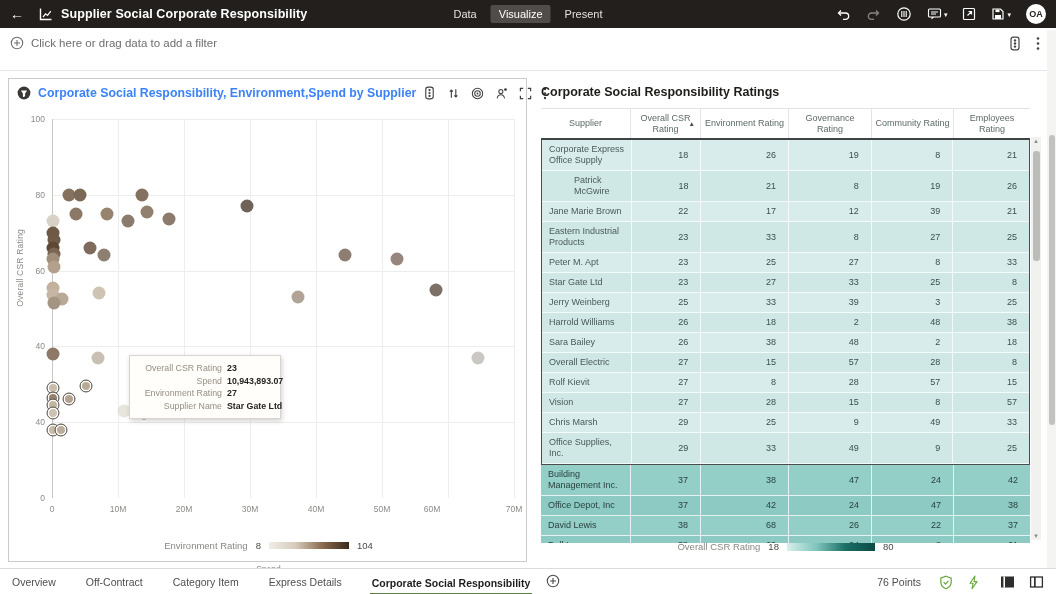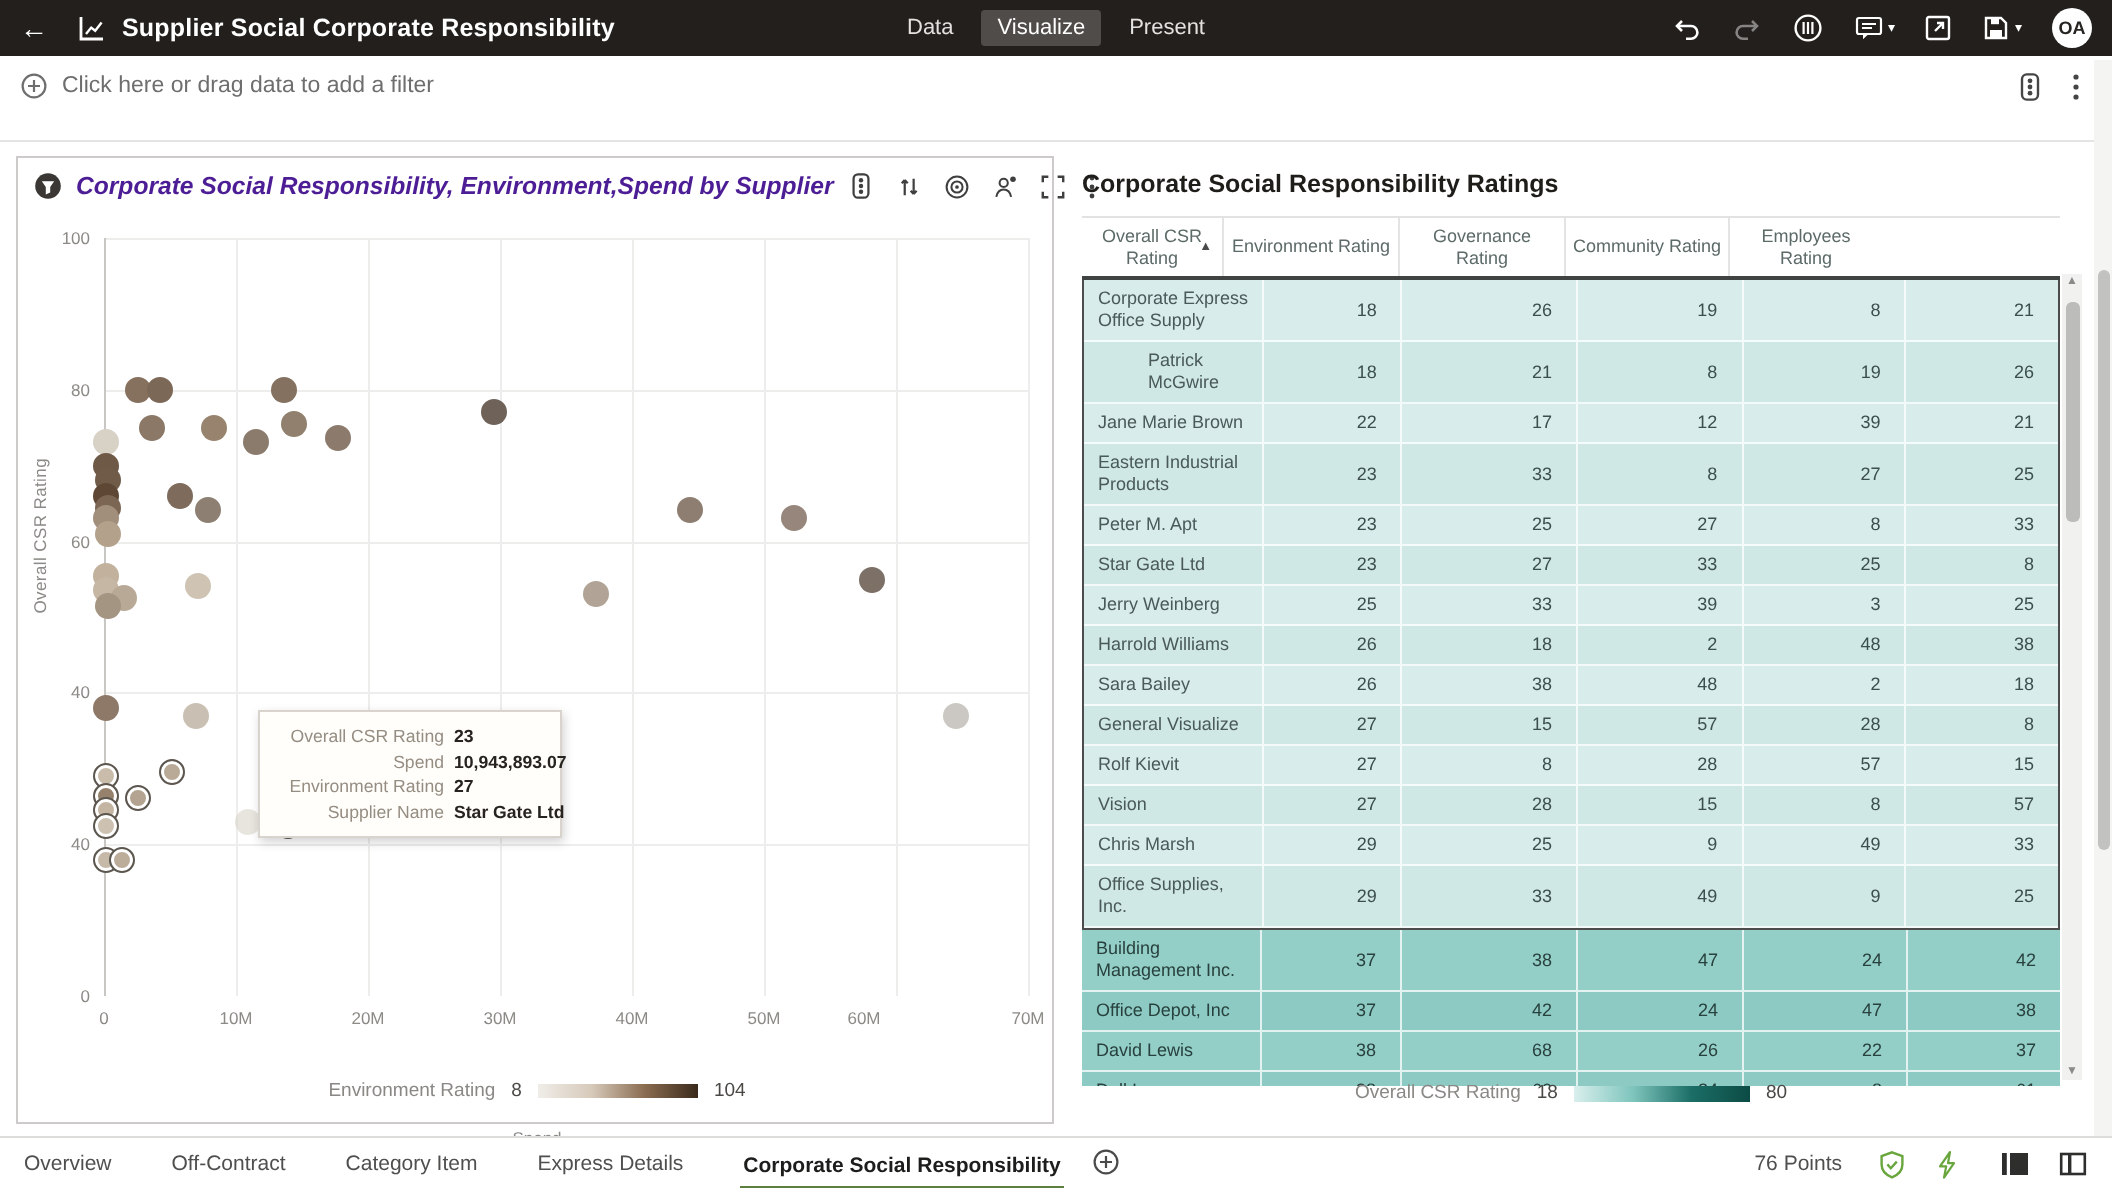--- a/index.html
+++ b/index.html
@@ -17,21 +17,21 @@
   .caret{color:#fff;font-size:7px;line-height:1;}
   .avatar{width:20px;height:20px;border-radius:50%;background:#fff;color:#262320;font-size:9px;font-weight:bold;display:flex;align-items:center;justify-content:center;}
   
   #filterbar{position:absolute;left:0;top:28px;width:1056px;height:30px;background:#fff;display:flex;align-items:center;}
   .fb-left{display:flex;align-items:center;gap:7px;padding-left:10px;color:#6e6e6e;font-size:11.5px;cursor:pointer;}
   .fb-right{margin-left:auto;display:flex;align-items:center;gap:14px;padding-right:16px;}
   #divider{position:absolute;left:0;top:70px;width:1056px;height:1px;background:#e4e4e4;}
   
   #chart-panel{position:absolute;left:8px;top:78px;width:519px;height:484px;border:1px solid #cccbc9;background:#fff;box-sizing:border-box;}
   .cp-header{position:absolute;left:0;top:0;width:100%;height:28px;display:flex;align-items:center;padding:0 8px;box-sizing:border-box;gap:7px;}
-  .cp-title{font-size:12.3px;font-weight:bold;color:#4c1d95;white-space:nowrap;font-style:italic;}
+  .cp-title{font-size:12.3px;font-weight:bold;color:#3b82f6;white-space:nowrap;}
   .cp-icons{margin-left:auto;display:flex;align-items:center;gap:11px;}
   .plot{position:absolute;left:43px;top:40px;width:462px;height:379px;}
   .gl{position:absolute;background:#ededeb;}
   .axisline{position:absolute;background:#c9c7c4;}
   .ytick{position:absolute;right:100%;transform:translateY(-50%);padding-right:7px;color:#8c8a86;font-size:8.5px;}
   .xtick{position:absolute;top:100%;transform:translateX(-50%);padding-top:6px;color:#8c8a86;font-size:8.5px;}
   .ylab{position:absolute;left:6px;top:150px;transform:rotate(180deg);writing-mode:vertical-rl;color:#8c8a86;font-size:8.5px;letter-spacing:.2px;}
   .xlab{position:absolute;left:0;top:485px;width:519px;text-align:center;color:#8c8a86;font-size:8.5px;}
   .pt{position:absolute;width:13px;height:13px;border-radius:50%;transform:translate(-50%,-50%);box-sizing:border-box;}
   .pt.ring{border:1.6px solid #5b564f;box-shadow:inset 0 0 0 1.5px #fff;}
@@ -317,20 +317,21 @@
     <span class="leg-label">Environment Rating</span>
     <span class="leg-val">8</span>
     <span class="leg-bar-env"></span>
     <span class="leg-val">104</span>
   </div>
 </div>
 
 <div id="table-title">Corporate Social Responsibility Ratings</div>
 <div id="tablewrap">
   <div class="thead" id="thead">
+      <div class="th" style="width: 89px;">Supplier</div>
       <div class="th" style="width: 70px;">Overall CSR Rating<span class="sort-arrow">▲</span></div>
       <div class="th" style="width: 88px;">Environment Rating</div>
       <div class="th" style="width: 83px;">Governance Rating</div>
       <div class="th" style="width: 82px;">Community Rating</div>
       <div class="th" style="width: 77px;">Employees Rating</div>
     </div>
   <div id="tbody">
       <div class="block-selected">
         <div class="tr ga">
           <div class="td name" style="width: 89px;">Corporate Express Office Supply</div>
@@ -398,21 +399,21 @@
         </div>
         <div class="tr ga">
           <div class="td name" style="width: 89px;">Sara Bailey</div>
           <div class="td" style="width: 70px;">26</div>
           <div class="td" style="width: 88px;">38</div>
           <div class="td" style="width: 83px;">48</div>
           <div class="td" style="width: 82px;">2</div>
           <div class="td" style="width: 77px;">18</div>
         </div>
         <div class="tr ga">
-          <div class="td name" style="width: 89px;">General Visualize</div>
+          <div class="td name" style="width: 89px;">Overall Electric</div>
           <div class="td" style="width: 70px;">27</div>
           <div class="td" style="width: 88px;">15</div>
           <div class="td" style="width: 83px;">57</div>
           <div class="td" style="width: 82px;">28</div>
           <div class="td" style="width: 77px;">8</div>
         </div>
         <div class="tr ga">
           <div class="td name" style="width: 89px;">Rolf Kievit</div>
           <div class="td" style="width: 70px;">27</div>
           <div class="td" style="width: 88px;">8</div>

